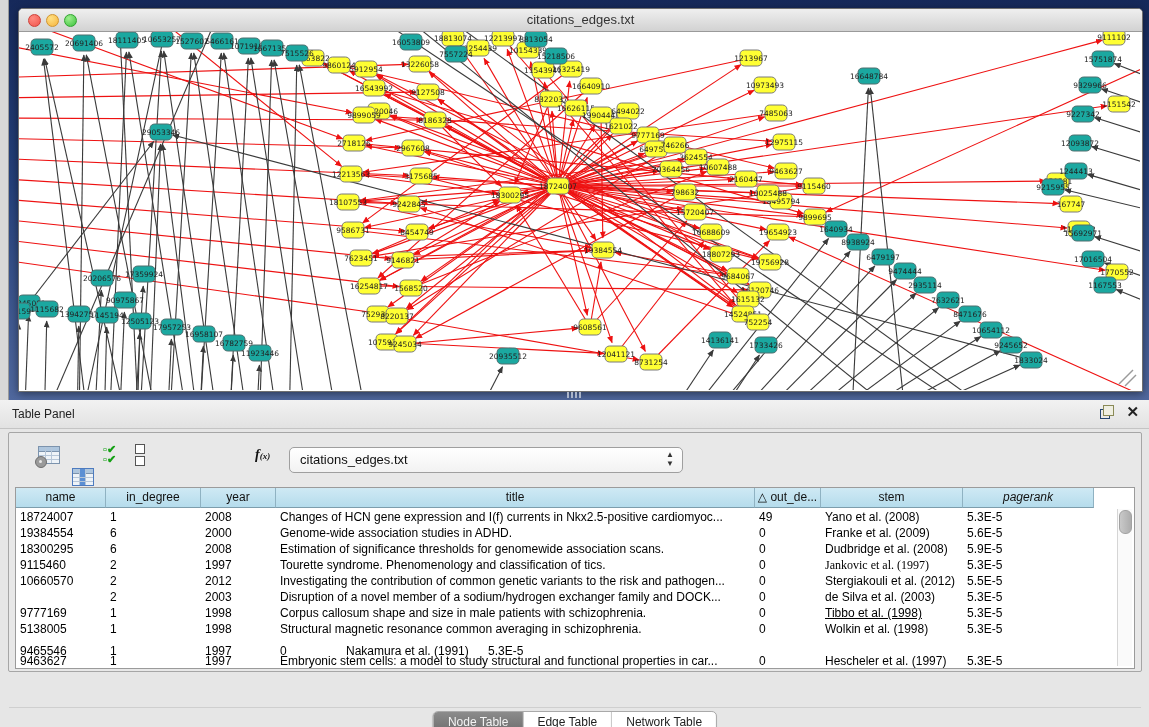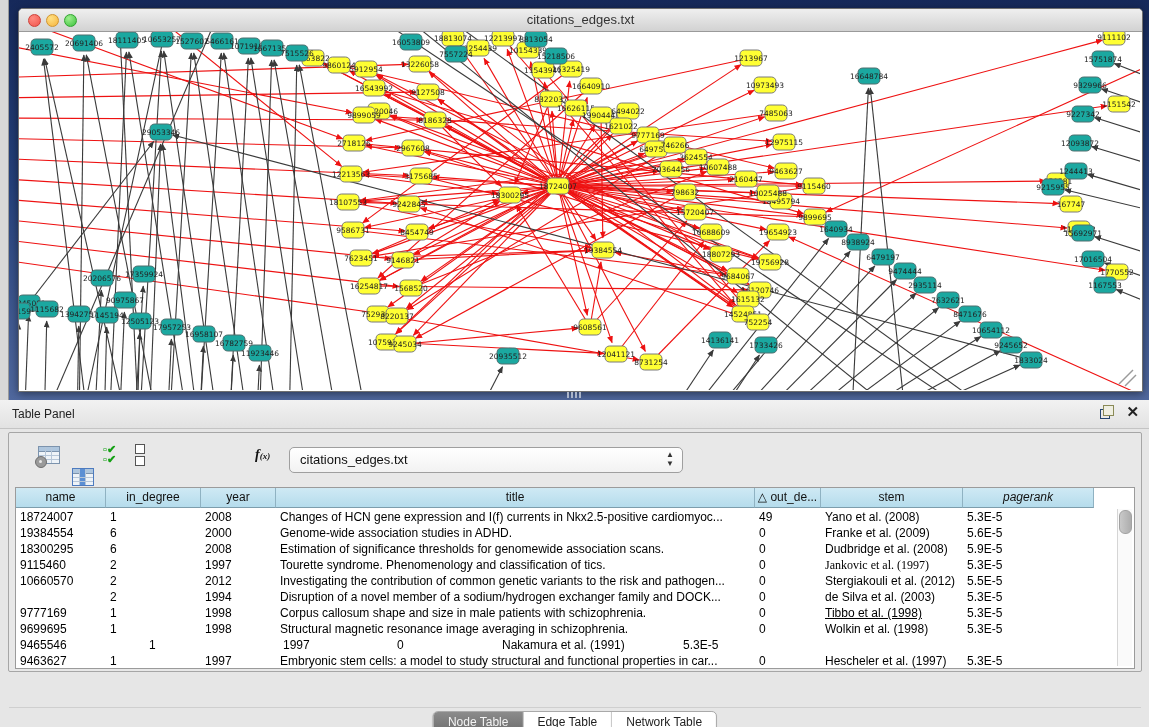--- a/index.html
+++ b/index.html
@@ -709,45 +709,45 @@
             <div class="td" style="width: 95px;">2</div>
             <div class="td" style="width: 75px;">2012</div>
             <div class="td" style="width: 479px;">Investigating the contribution of common genetic variants to the risk and pathogen...</div>
             <div class="td" style="width: 66px;">0</div>
             <div class="td" style="width: 142px;">Stergiakouli et al. (2012)</div>
             <div class="td" style="width: 131px;">5.5E-5</div>
           </div>
           <div class="trow" style="top: 101px;">
             <div class="td" style="width: 90px; margin-top: 44px;">14569117</div>
             <div class="td" style="width: 95px;">2</div>
-            <div class="td" style="width: 75px;">1994</div>
+            <div class="td" style="width: 75px;">2003</div>
             <div class="td" style="width: 479px;">Disruption of a novel member of a sodium/hydrogen exchanger family and DOCK...</div>
             <div class="td" style="width: 66px;">0</div>
             <div class="td" style="width: 142px;">de Silva et al. (2003)</div>
             <div class="td" style="width: 131px;">5.3E-5</div>
           </div>
           <div class="trow" style="top: 117px;">
             <div class="td" style="width: 90px;">9777169</div>
             <div class="td" style="width: 95px;">1</div>
             <div class="td" style="width: 75px;">1998</div>
             <div class="td" style="width: 479px;">Corpus callosum shape and size in male patients with schizophrenia.</div>
             <div class="td" style="width: 66px;">0</div>
             <div class="td" style="width: 142px; text-decoration: underline;">Tibbo et al. (1998)</div>
             <div class="td" style="width: 131px;">5.3E-5</div>
           </div>
           <div class="trow" style="top: 133px;">
-            <div class="td" style="width: 90px;">9699695</div>
+            <div class="td" style="width: 90px;">5138005</div>
             <div class="td" style="width: 95px;">1</div>
             <div class="td" style="width: 75px;">1998</div>
-            <div class="td" style="width: 479px;">Structural magnetic resonance image averaging in schizophrenia.</div>
+            <div class="td" style="width: 479px;">Structural magnetic resonance common averaging in schizophrenia.</div>
             <div class="td" style="width: 66px;">0</div>
             <div class="td" style="width: 142px;">Wolkin et al. (1998)</div>
             <div class="td" style="width: 131px;">5.3E-5</div>
           </div>
-          <div class="trow" style="top: 149px; gap: 39px;">
+          <div class="trow" style="top: 155px;">
             <div class="td" style="width: 90px;">9465546</div>
             <div class="td" style="width: 95px;">1</div>
             <div class="td" style="width: 75px;">1997</div>
             <div class="td" style="width: 66px;">0</div>
             <div class="td" style="width: 142px;">Nakamura et al. (1991)</div>
             <div class="td" style="width: 131px;">5.3E-5</div>
           </div>
           <div class="trow" style="top: 165px;">
             <div class="td" style="width: 90px;">9463627</div>
             <div class="td" style="width: 95px;">1</div>

